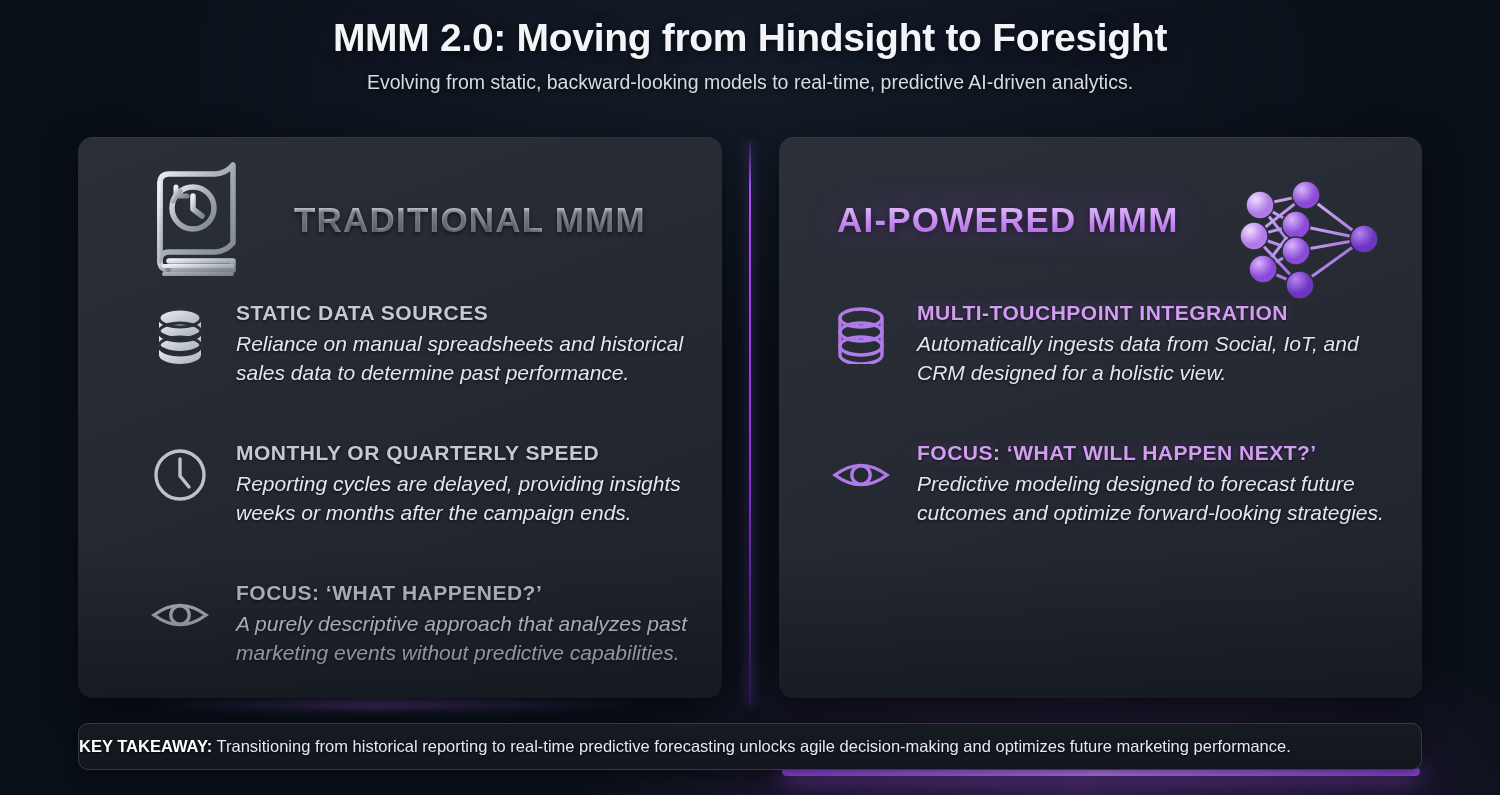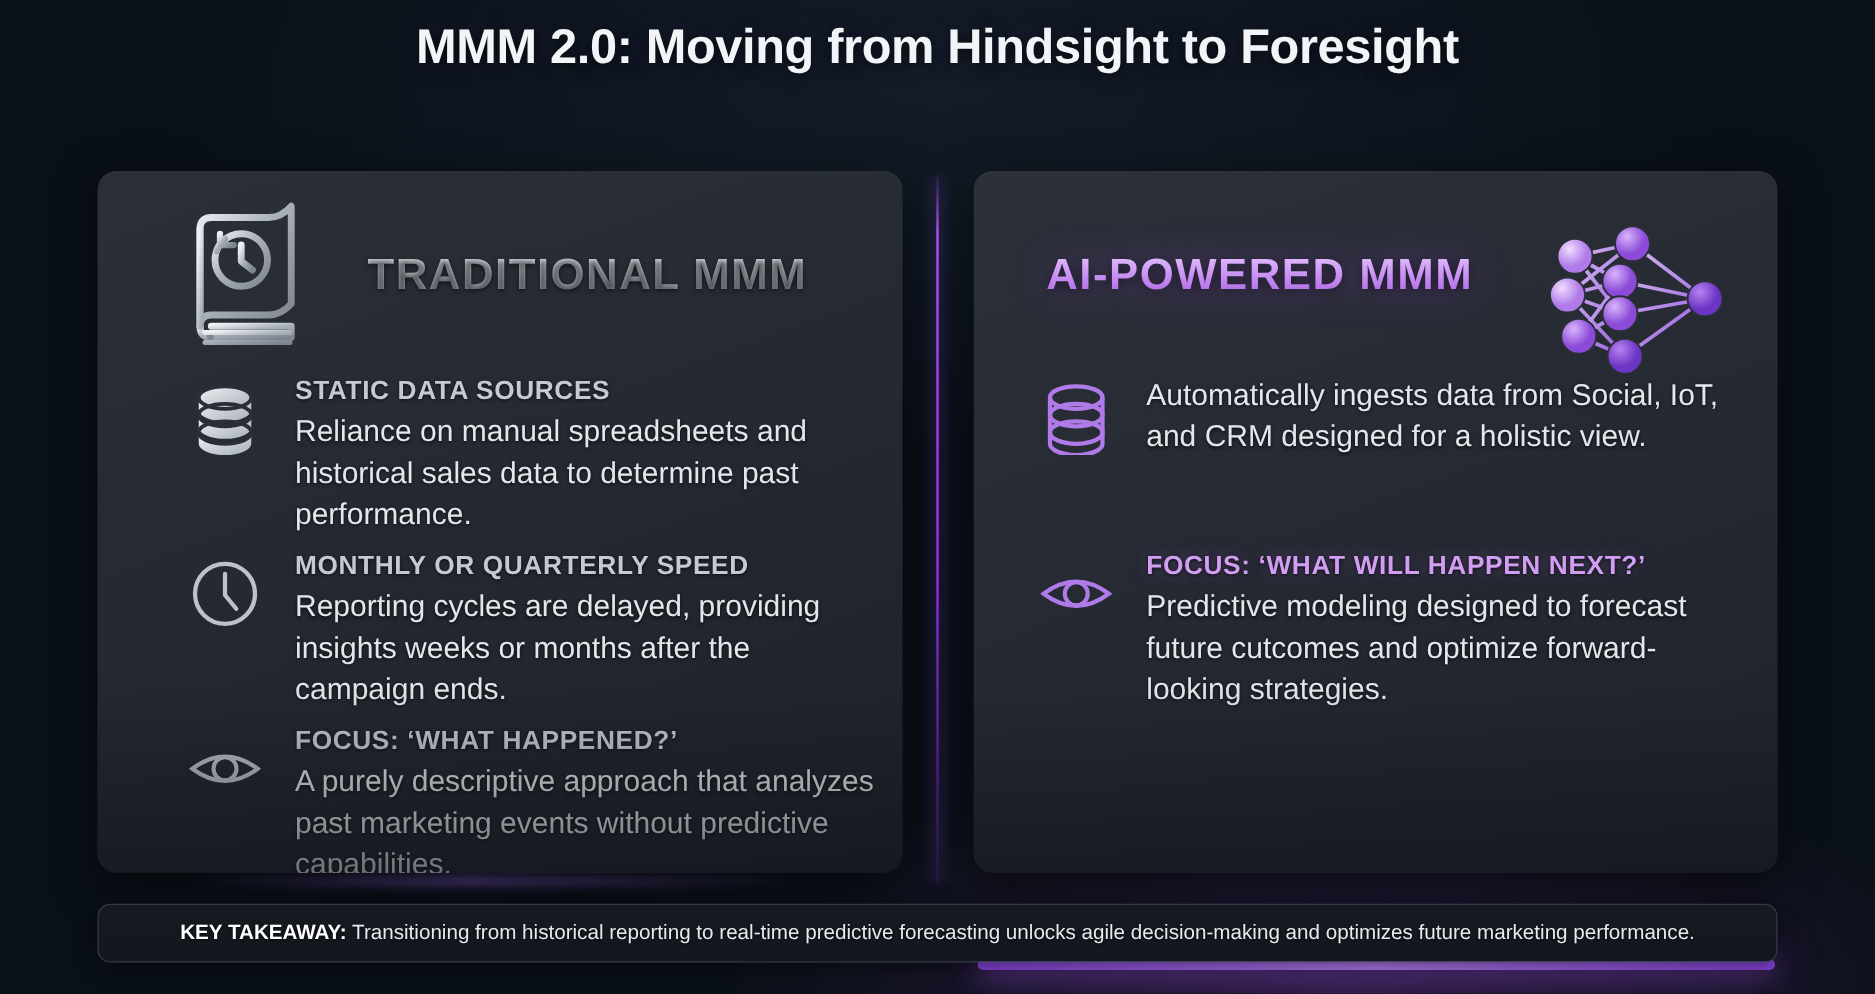--- a/index.html
+++ b/index.html
@@ -92,43 +92,44 @@
   .features { position:absolute; top:162px; width:100%; }
   .feat { display:flex; align-items:flex-start; gap:26px; height:140px; }
   .features.left  { padding-left:44px; padding-right:30px; }
   .features.right { padding-left:52px; padding-right:26px; }
   .feat-icon { flex:0 0 60px; width:60px; height:60px; margin-top:6px;
                display:flex; align-items:center; justify-content:center; }
   .feat-body { padding-top:2px; }
   .feat-title { font-size:21px; font-weight:bold; letter-spacing:.5px; margin-bottom:5px; }
   .feat-title.trad { color:#c5cad1; text-shadow:0 1px 3px rgba(0,0,0,.7); }
   .feat-title.ai   { color:#d29ef2; text-shadow:0 1px 3px rgba(0,0,0,.7), 0 0 14px rgba(190,120,245,.3); }
-  .feat-desc { font-size:24px; line-height:1.37; color:#e3e6ea; max-width:470px;
-               text-shadow:0 1px 3px rgba(0,0,0,.7); }
+  .feat-desc { font-size:21px; line-height:1.37; color:#e3e6ea; max-width:470px;
+               text-shadow:0 1px 3px rgba(0,0,0,.7);font-style:italic; }
   .features.right .feat-desc { max-width:470px; }
 
   
   .footer {
     position:absolute; left:78px; top:723px; width:1344px; height:47px;
     border-radius:10px; border:1px solid #343b46;
     background:linear-gradient(180deg,#161b22 0%,#12171e 100%);
-    display:flex; align-items:center; justify-content:center;
+    display:flex; align-items:center; 
     box-shadow:0 4px 16px rgba(0,0,0,.5);
   }
   .footer-text { font-size:16.5px; color:#e6e9ee; white-space:nowrap;
                  text-shadow:0 1px 2px rgba(0,0,0,.8); }
   .footer-text b { font-weight:bold; color:#ffffff; }
 </style>
 </head>
 <body>
 
 <div id="stage">
 
   <div class="hdr">
     <div class="title">MMM 2.0: Moving from Hindsight to Foresight</div>
+    <div class="subtitle">Evolving from static, backward-looking models to real-time, predictive AI-driven analytics.</div>
   </div>
 
   <div class="glowbar l"></div>
   <div class="glowbar r"></div>
 
   <div class="panel left">
 
     <div class="phead left">
       <span class="feat-icon" style="flex:0 0 108px;width:108px;height:126px;margin-top:0">
         <svg width="108" height="126" viewBox="0 0 108 126">
@@ -275,20 +276,21 @@
           <svg width="56" height="58" viewBox="0 0 56 58">
             <g fill="none" stroke="#b07be8" stroke-width="3.4">
               <ellipse cx="28" cy="12" rx="21" ry="9"></ellipse>
               <ellipse cx="28" cy="26" rx="21" ry="9"></ellipse>
               <ellipse cx="28" cy="40" rx="21" ry="9"></ellipse>
               <path d="M7 12 v37 a21 9 0 0 0 42 0 v-37"></path>
             </g>
           </svg>
         </span>
         <span class="feat-body">
+          <div class="feat-title ai">MULTI-TOUCHPOINT INTEGRATION</div>
           <div class="feat-desc">Automatically ingests data from Social, IoT, and CRM designed for a holistic view.</div>
         </span>
       </div>
 
 
       <div class="feat">
         <span class="feat-icon">
           <svg width="62" height="46" viewBox="0 0 62 46">
             <g fill="none" stroke="#b07be8" stroke-width="3.4">
               <path d="M4 23 q27 -20 54 0 q-27 20 -54 0 z"></path>

